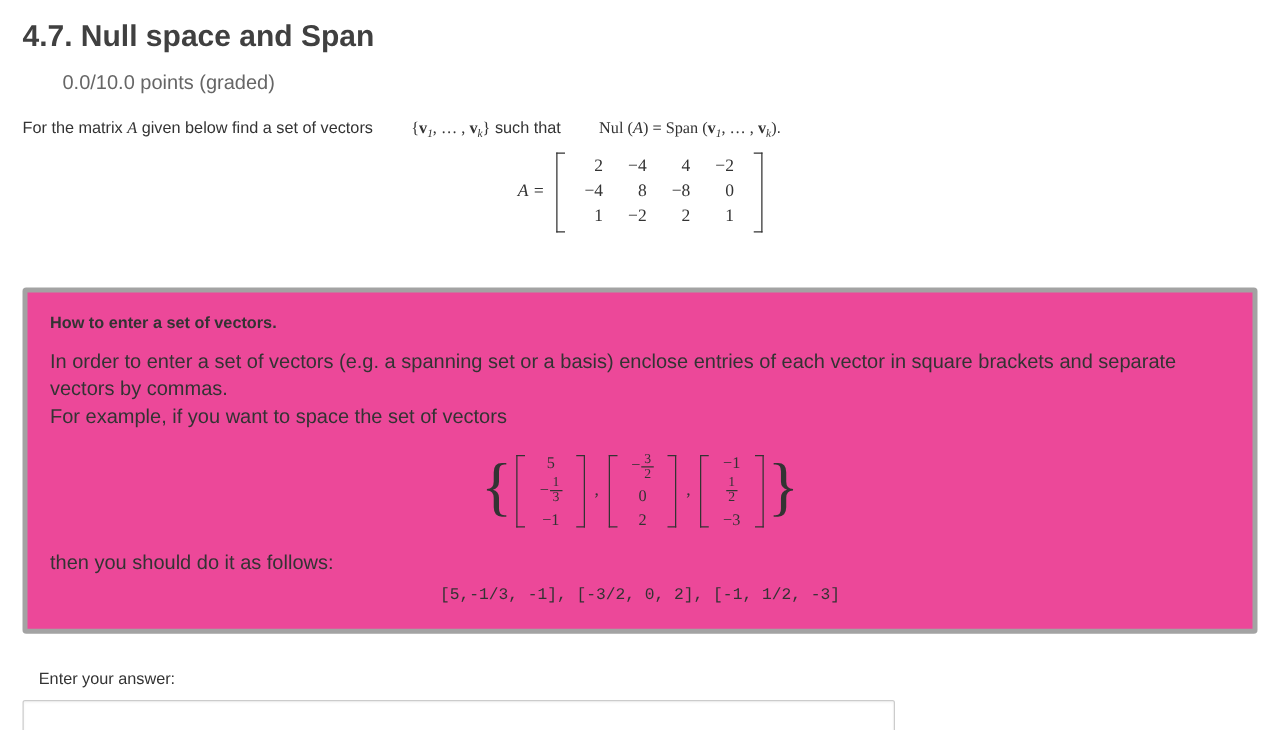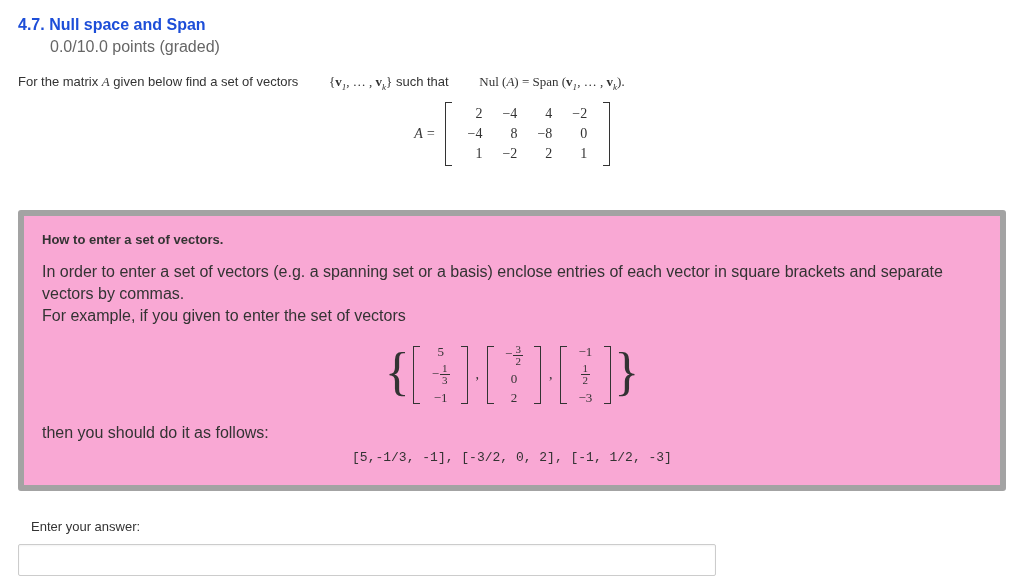--- a/index.html
+++ b/index.html
@@ -4,24 +4,24 @@
 <style>
 body {
   font-family: -apple-system, BlinkMacSystemFont, "Segoe UI", Arial, sans-serif;
   margin: 0;
   padding: 16px 18px;
   color: #333;
   font-size: 14px;
   background: #fff;
 }
 .title {
-  font-size: 16px;
+  font-size: 24px;
   font-weight: 600;
-  margin-bottom: 4px;
-  color: #1d4ed8;
+  margin-bottom: 14px;
+  color: #404040;
 }
 .points {
   font-size: 16px;
   color: #666;
   margin-bottom: 18px;
   margin-left: 32px;
 }
 .prompt {
   font-size: 13px;
   color: #333;
@@ -51,25 +51,25 @@
   vertical-align: middle;
   border-collapse: collapse;
   margin: 0 2px;
 }
 table.matrix td {
   padding: 2px 10px;
   text-align: right;
   font-size: 14px;
 }
 .info-box {
-  border: 6px solid #a3a3a3;
+  border: 4px solid #a3a3a3;
   border-radius: 3px;
   padding: 16px 18px;
   margin-bottom: 28px;
-  background: #f9a8d4;
+  background: #ec4899;
   margin-top: 44px;
 }
 .info-title {
   font-weight: 600;
   font-size: 13px;
   margin-bottom: 14px;
 }
 .info-text {
   font-size: 16px;
   color: #333;
@@ -156,21 +156,21 @@
             <td>1</td>
           </tr>
     </tbody></table>
     <span class="bracket-r" style="height:62px"></span>
   </span>
 </div>
 
 <div class="info-box">
   <div class="info-title">How to enter a set of vectors.</div>
   <div class="info-text">In order to enter a set of vectors (e.g. a spanning set or a basis) enclose entries of each vector in square brackets and separate vectors by commas.</div>
-  <div class="info-text">For example, if you given to enter the set of vectors</div>
+  <div class="info-text">For example, if you want to space the set of vectors</div>
 
   <div class="example-vectors">
     <span class="curly">{</span>
     <span class="vset">
       <span class="bracket-l" style="height:56px"></span>
       <table class="matrix vec">
         <tbody>
             <tr>
               <td>5</td>
             </tr>

